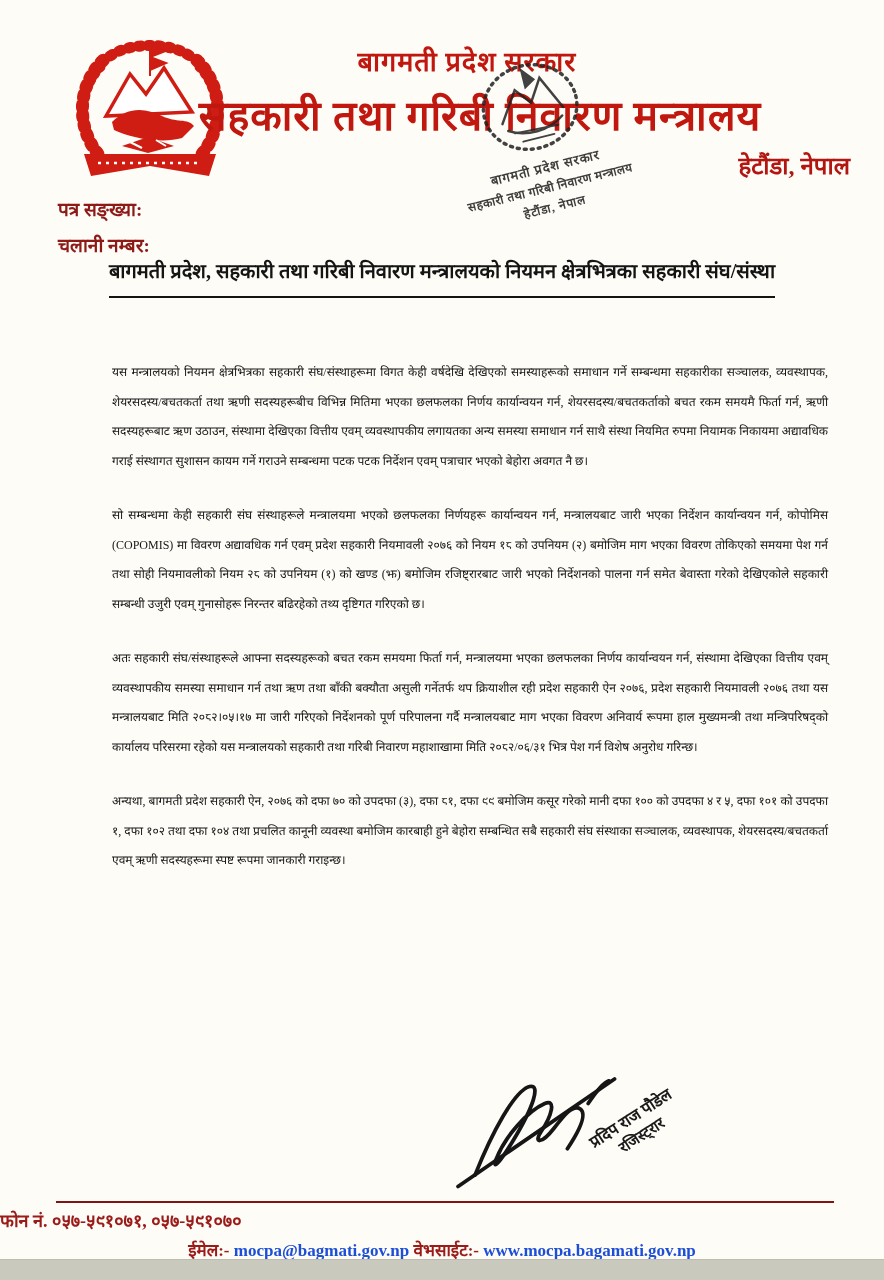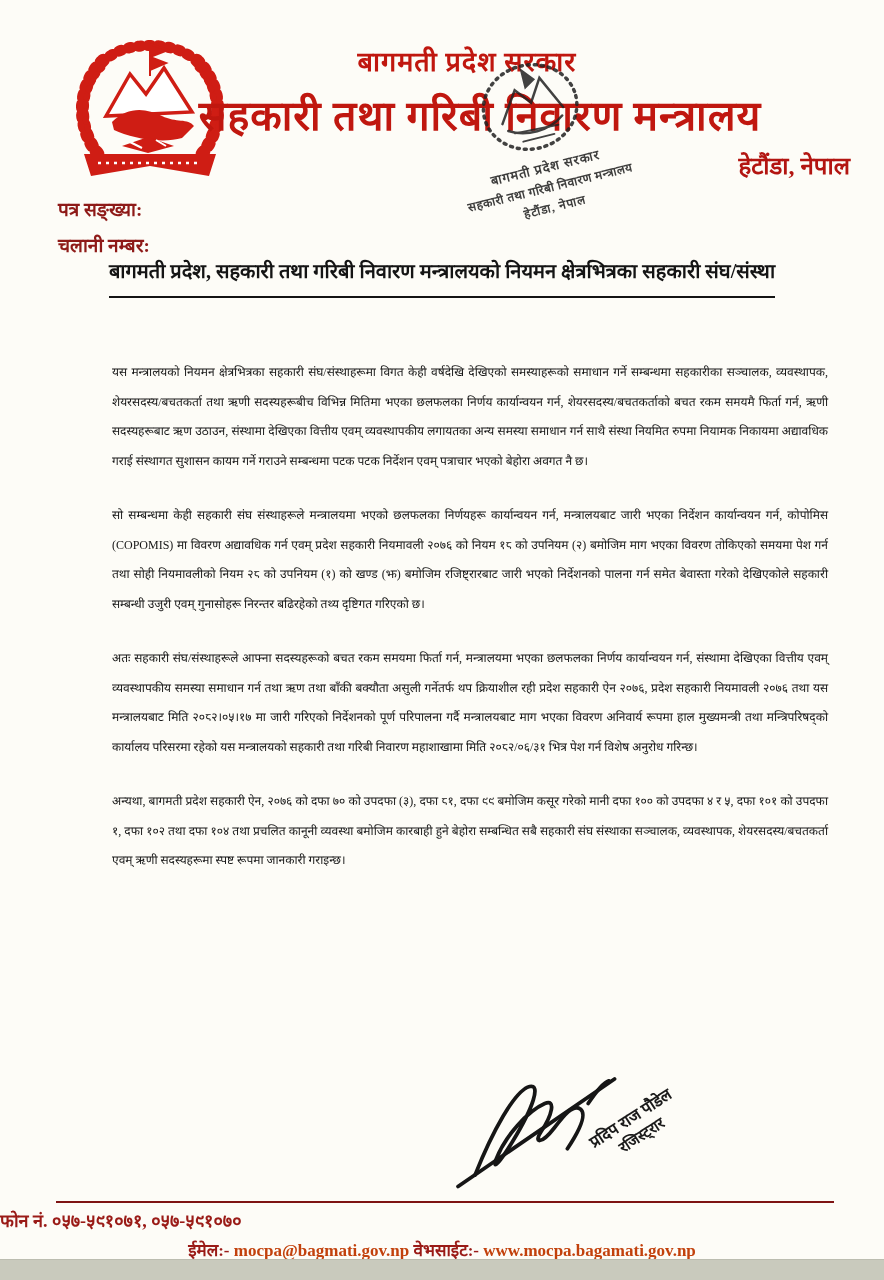--- a/index.html
+++ b/index.html
@@ -71,21 +71,21 @@
     position:absolute;left:56px;right:50px;top:1201px;height:2px;background:#7e1413;
   }
   .footer-phone{
     position:absolute;left:0;right:0;top:1208px;
     font-size:18px;font-weight:bold;color:#9a1b17;
   }
   .footer-contact{
     position:absolute;left:0;right:0;top:1238px;text-align:center;
     font-size:17px;font-weight:bold;color:#9a1b17;
   }
-  .footer-contact .latin{font-family:"Liberation Serif",serif;color:#c2410c;}
+  .footer-contact .latin{font-family:"Liberation Serif",serif;color:#1d4ed8;}
   .scan-band{
     position:absolute;left:0;right:0;bottom:0;height:20px;
     background:#c9cabd;border-top:1px solid #bcbdb0;
   }
 </style>
 </head>
 <body>
 
 <div class="page">
 

